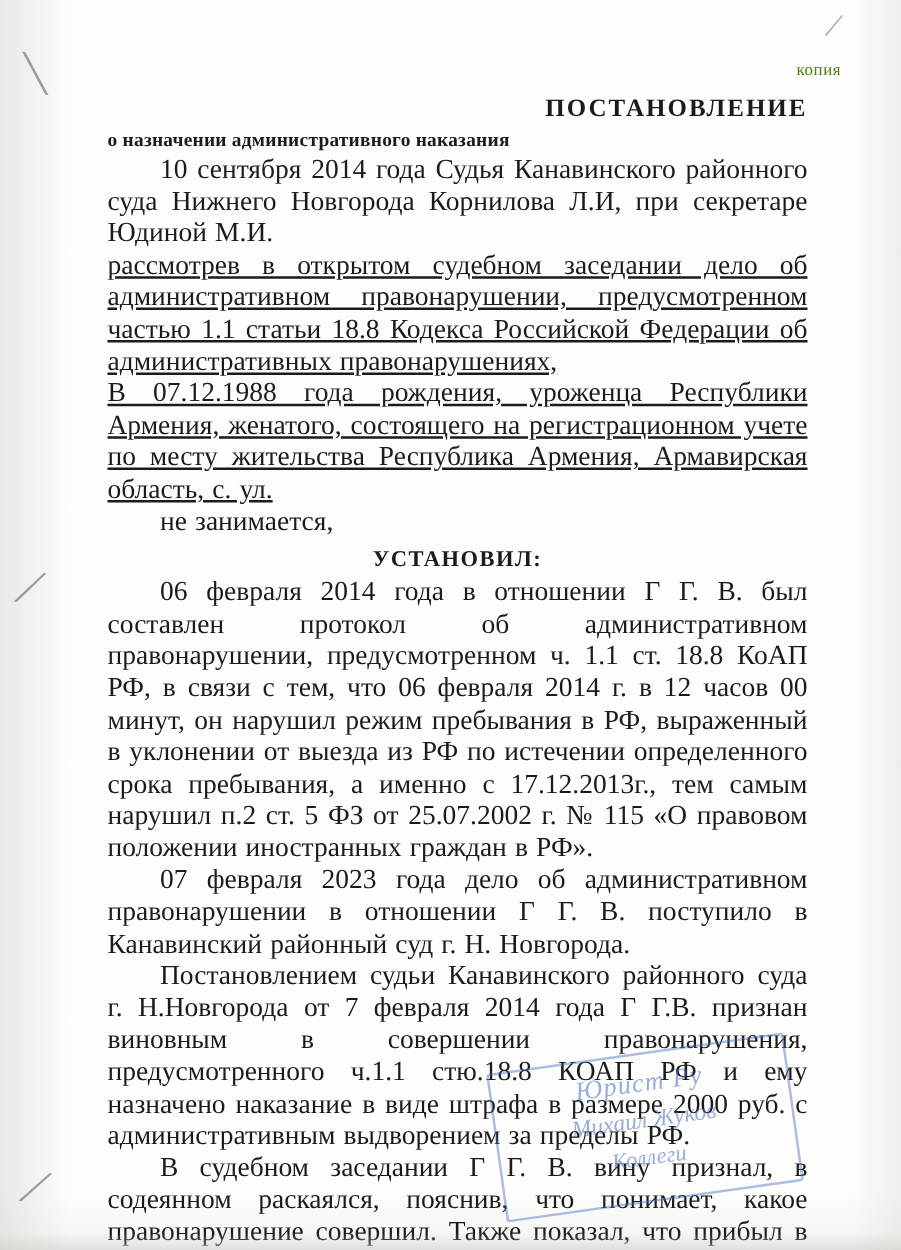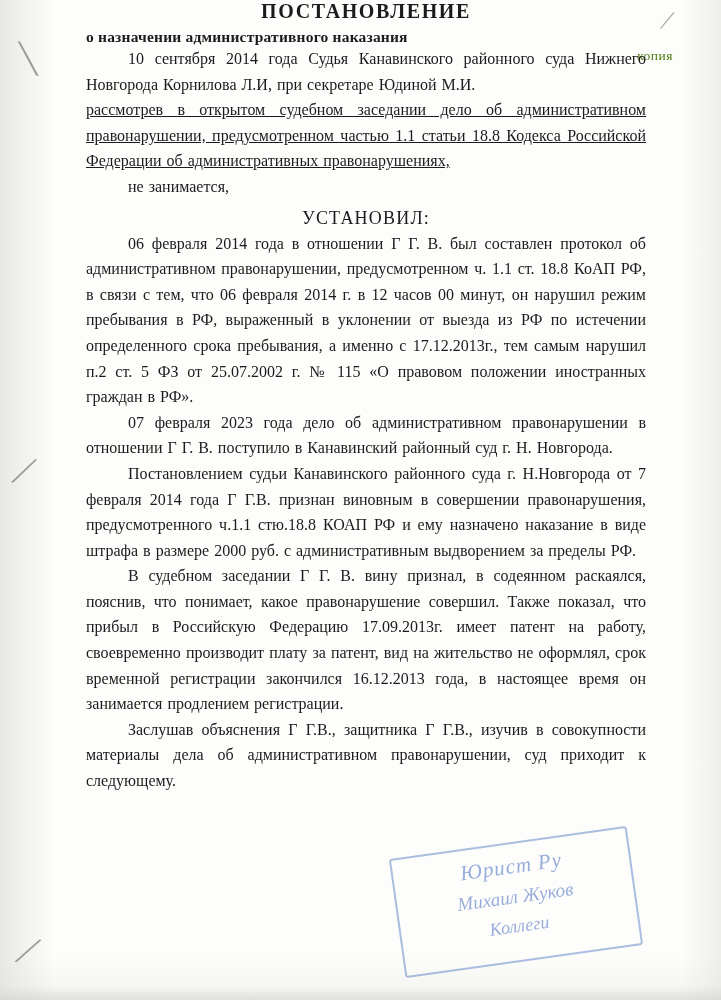--- a/index.html
+++ b/index.html
@@ -41,52 +41,53 @@
     position: absolute;
     right: 48px;
     top: 48px;
     font-size: 13.5px;
     letter-spacing: 0.5px;
     color: #4d7c0f;
     font-family: "Liberation Serif", serif;
   }
 
   .title {
-    text-align: center;
+    text-align: right;
     font-size: 20px;
     font-weight: bold;
     letter-spacing: 1.6px;
+    margin-top: 76px;
     font-family: Liberation Serif, serif;
   }
   .subtitle {
     font-size: 15.5px;
     font-weight: bold;
     margin-top: 5px;
     letter-spacing: 0.2px;
   }
 
   p.body-par {
-    font-size: 16px;
+    font-size: 22px;
     line-height: 25.6px;
     text-align: justify;
     margin: 0;
     text-indent: 42px;
     word-spacing: 1px;
   }
   p.no-indent {
     text-indent: 0;
     text-decoration: underline;
   }
   .gap-top-lg { margin-top: 22px; }
   .gap-top-sm { margin-top: 1px; }
 
   .section-head {
     text-align: center;
     font-size: 18px;
-    font-weight: normal;
+    font-weight: bold;
     letter-spacing: 1.2px;
     margin-top: 8px;
     margin-bottom: 2px;
   }
 
   
   .pen {
     position: absolute;
     color: #555;
     font-size: 40px;
@@ -150,20 +151,21 @@
 
   <div class="copy-mark">копия</div>
 
   <div class="content">
 
     <div class="title">ПОСТАНОВЛЕНИЕ</div>
     <div class="subtitle">о назначении административного наказания</div>
 
     <p class="body-par gap-top-lg">10 сентября 2014 года   Судья Канавинского районного суда Нижнего Новгорода Корнилова Л.И, при секретаре  Юдиной М.И.</p>
     <p class="body-par no-indent gap-top-sm">рассмотрев в открытом судебном заседании дело об административном правонарушении, предусмотренном частью 1.1 статьи 18.8 Кодекса Российской Федерации об административных правонарушениях,</p>
+    <p class="body-par no-indent gap-top-sm">В                        07.12.1988 года рождения, уроженца Республики Армения, женатого, состоящего на регистрационном учете по месту жительства Республика Армения,  Армавирская область, с.                      ул.</p>
     <p class="body-par gap-top-sm">не занимается,</p>
 
     <div class="section-head">УСТАНОВИЛ:</div>
 
     <p class="body-par">06 февраля 2014 года в отношении Г          Г. В.   был составлен протокол об административном правонарушении, предусмотренном ч. 1.1 ст. 18.8 КоАП РФ, в связи с тем, что 06 февраля  2014 г. в 12 часов 00 минут, он нарушил режим пребывания в РФ, выраженный в уклонении от выезда из РФ по истечении определенного срока пребывания, а именно с 17.12.2013г., тем самым нарушил п.2 ст. 5 ФЗ от 25.07.2002 г. № 115 «О правовом положении иностранных граждан в РФ».</p>
     <p class="body-par">07 февраля 2023 года дело об административном правонарушении в отношении Г          Г. В.  поступило в Канавинский районный суд г. Н. Новгорода.</p>
     <p class="body-par">Постановлением судьи Канавинского районного суда г. Н.Новгорода от 7 февраля  2014 года  Г            Г.В. признан виновным в совершении правонарушения, предусмотренного ч.1.1 стю.18.8  КОАП РФ и ему назначено наказание в виде штрафа в размере 2000 руб. с административным выдворением за пределы РФ.</p>
     <p class="body-par">В судебном заседании Г          Г. В.  вину признал, в содеянном раскаялся, пояснив, что понимает, какое правонарушение совершил. Также показал, что прибыл в Российскую Федерацию 17.09.2013г. имеет патент на работу, своевременно производит плату  за патент, вид на жительство не оформлял,  срок временной регистрации закончился   16.12.2013 года, в настоящее время он занимается продлением регистрации.</p>
     <p class="body-par">Заслушав объяснения Г          Г.В., защитника Г              Г.В., изучив в совокупности материалы дела об административном правонарушении, суд приходит к следующему.</p>
 

